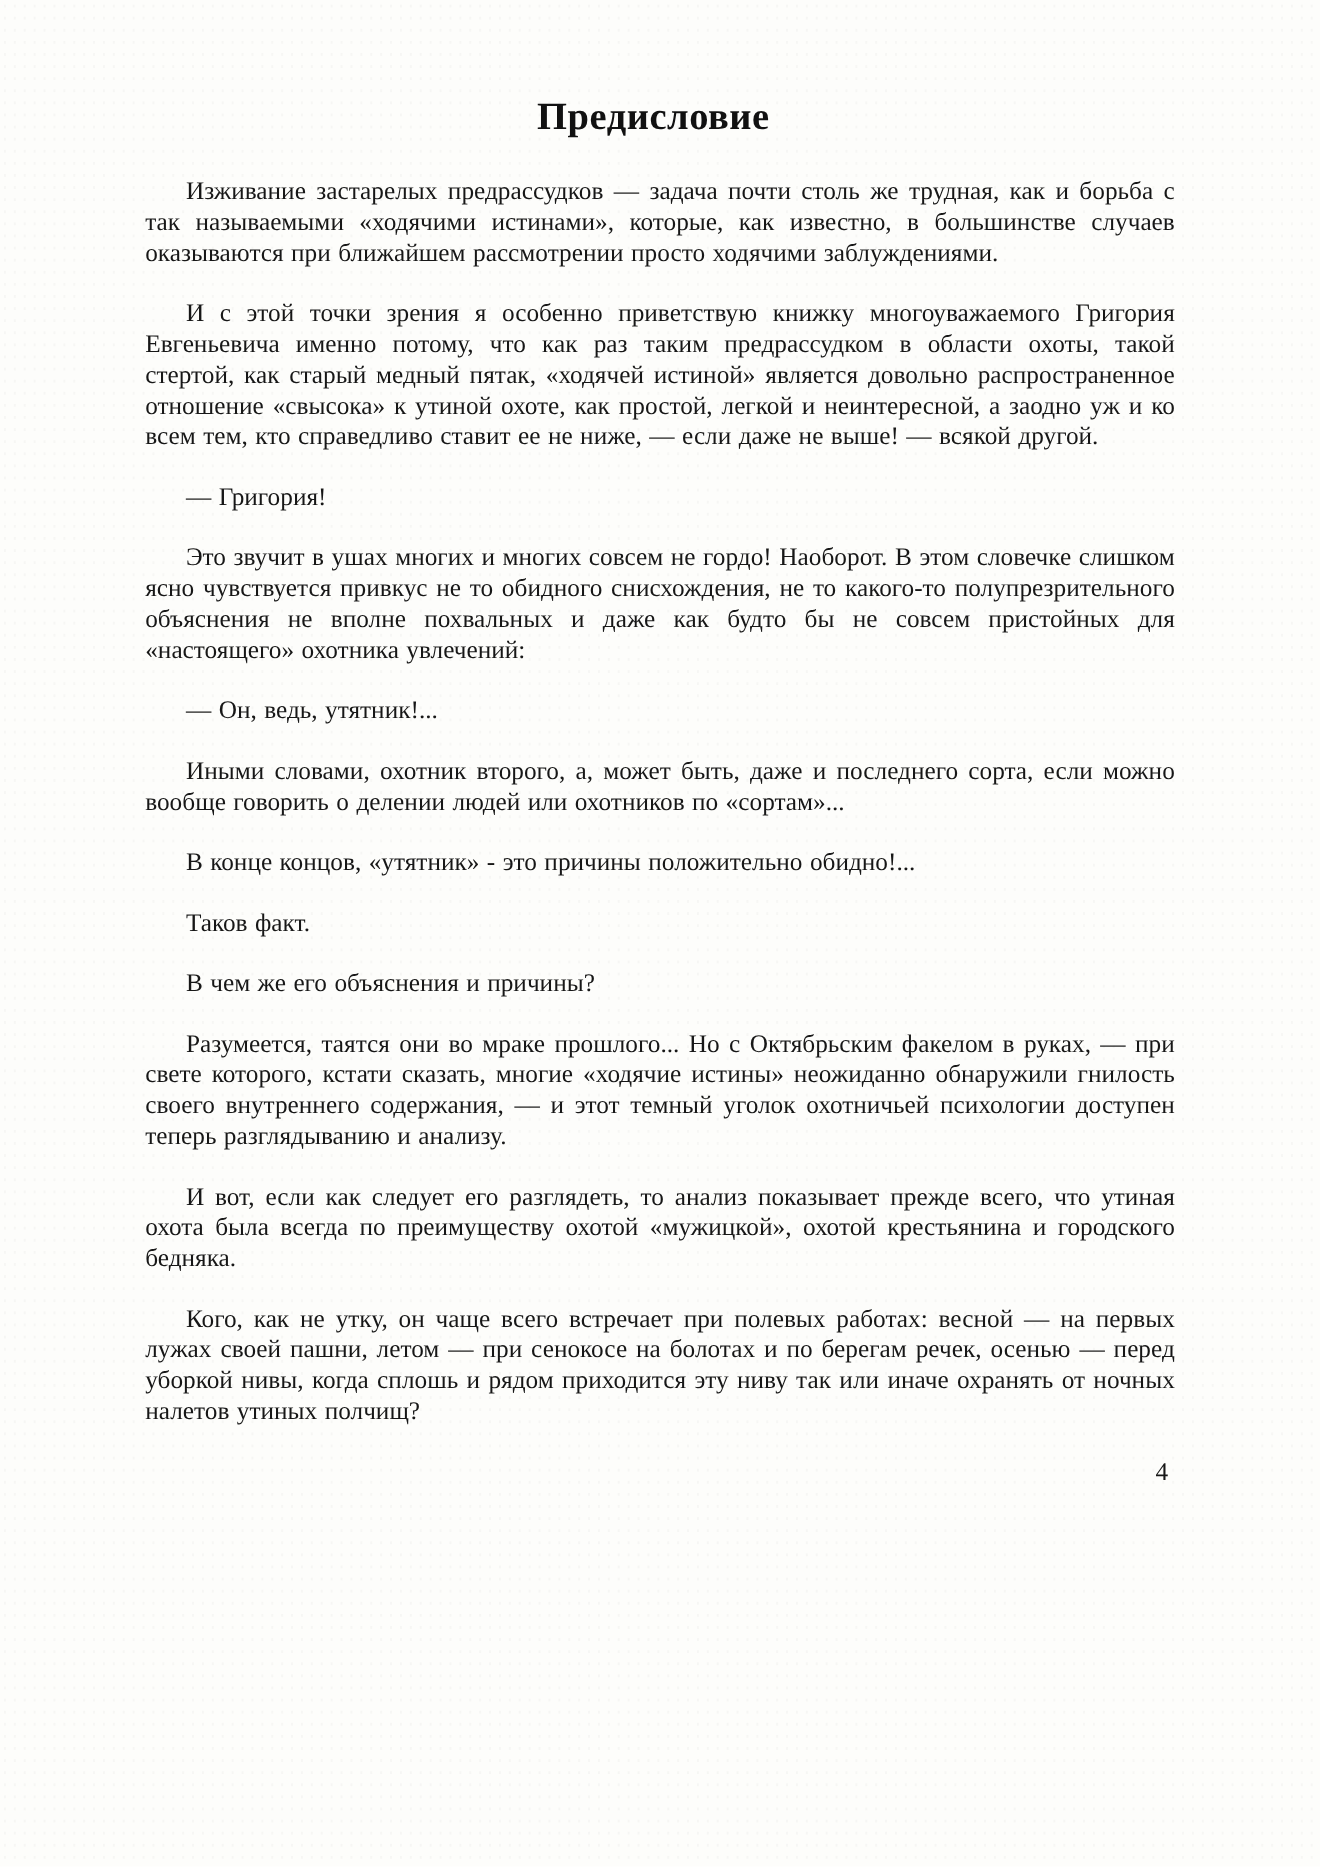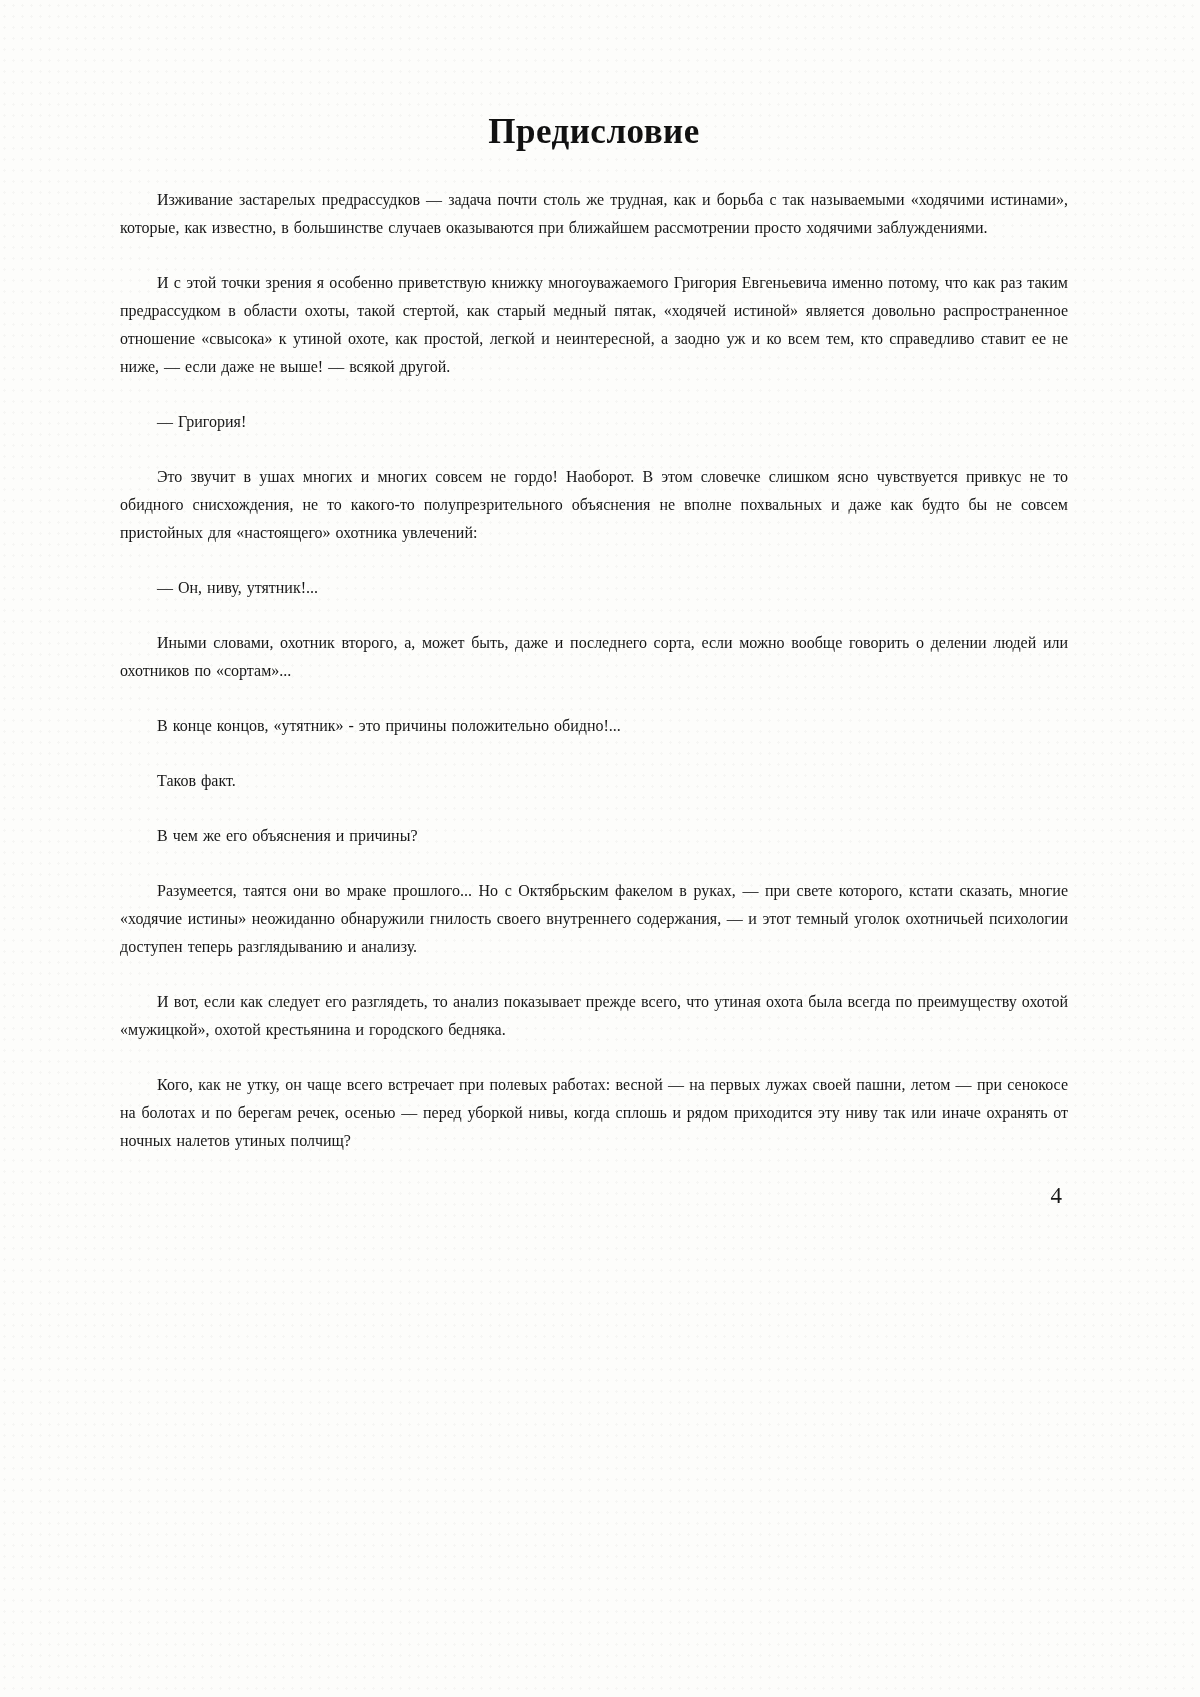--- a/index.html
+++ b/index.html
@@ -11,34 +11,34 @@
     position: relative;
     width: 1200px;
     height: 1697px;
     box-sizing: border-box;
     background-color: #fdfdfb;
     
     background-image: radial-gradient(rgba(120,120,115,0.05) 1px, transparent 1.2px);
     background-size: 9px 11px;
     font-family: "Liberation Serif", "DejaVu Serif", serif;
     color: #171717;
-    padding: 112px 132px 0 120px;
+    padding: 86px 132px 0 120px;
     overflow: hidden;
   }
   .doc-title {
     margin: 0 0 34px 0;
     text-align: center;
     font-size: 35px;
     font-weight: bold;
     letter-spacing: 0.5px;
     color: #111111;
   }
   .body-text p {
-    margin: 0 0 27px 0;
-    font-size: 16px;
+    margin: 0 0 27px 12px;
+    font-size: 23px;
     line-height: 28px;
     text-align: justify;
     text-indent: 37px;
     word-spacing: 1px;
   }
   .page-number {
     text-align: right;
     font-size: 23px;
     line-height: 28px;
     margin-top: 12px;
@@ -50,21 +50,21 @@
 <body>
 
 <div class="page">
   <h1 class="doc-title">Предисловие</h1>
 
   <div class="body-text">
     <p>Изживание застарелых предрассудков — задача почти столь же трудная, как и борьба с так называемыми «ходячими истинами», которые, как известно, в большинстве случаев оказываются при ближайшем рассмотрении просто ходячими заблуждениями.</p>
     <p>И с этой точки зрения я особенно приветствую книжку многоуважаемого Григория Евгеньевича именно потому, что как раз таким предрассудком в области охоты, такой стертой, как старый медный пятак, «ходячей истиной» является довольно распространенное отношение «свысока» к утиной охоте, как простой, легкой и неинтересной, а заодно уж и ко всем тем, кто справедливо ставит ее не ниже, — если даже не выше! — всякой другой.</p>
     <p>— Григория!</p>
     <p>Это звучит в ушах многих и многих совсем не гордо! Наоборот. В этом словечке слишком ясно чувствуется привкус не то обидного снисхождения, не то какого-то полупрезрительного объяснения не вполне похвальных и даже как будто бы не совсем пристойных для «настоящего» охотника увлечений:</p>
-    <p>— Он, ниву, утятник!...</p>
+    <p>— Он, ведь, утятник!...</p>
     <p>Иными словами, охотник второго, а, может быть, даже и последнего сорта, если можно вообще говорить о делении людей или охотников по «сортам»...</p>
     <p>В конце концов, «утятник» - это причины положительно обидно!...</p>
     <p>Таков факт.</p>
     <p>В чем же его объяснения и причины?</p>
     <p>Разумеется, таятся они во мраке прошлого... Но с Октябрьским факелом в руках, — при свете которого, кстати сказать, многие «ходячие истины» неожиданно обнаружили гнилость своего внутреннего содержания, — и этот темный уголок охотничьей психологии доступен теперь разглядыванию и анализу.</p>
     <p>И вот, если как следует его разглядеть, то анализ показывает прежде всего, что утиная охота была всегда по преимуществу охотой «мужицкой», охотой крестьянина и городского бедняка.</p>
     <p>Кого, как не утку, он чаще всего встречает при полевых работах: весной — на первых лужах своей пашни, летом — при сенокосе на болотах и по берегам речек, осенью — перед уборкой нивы, когда сплошь и рядом приходится эту ниву так или иначе охранять от ночных налетов утиных полчищ?</p>
   </div>
 
   <div class="page-number">4</div>

